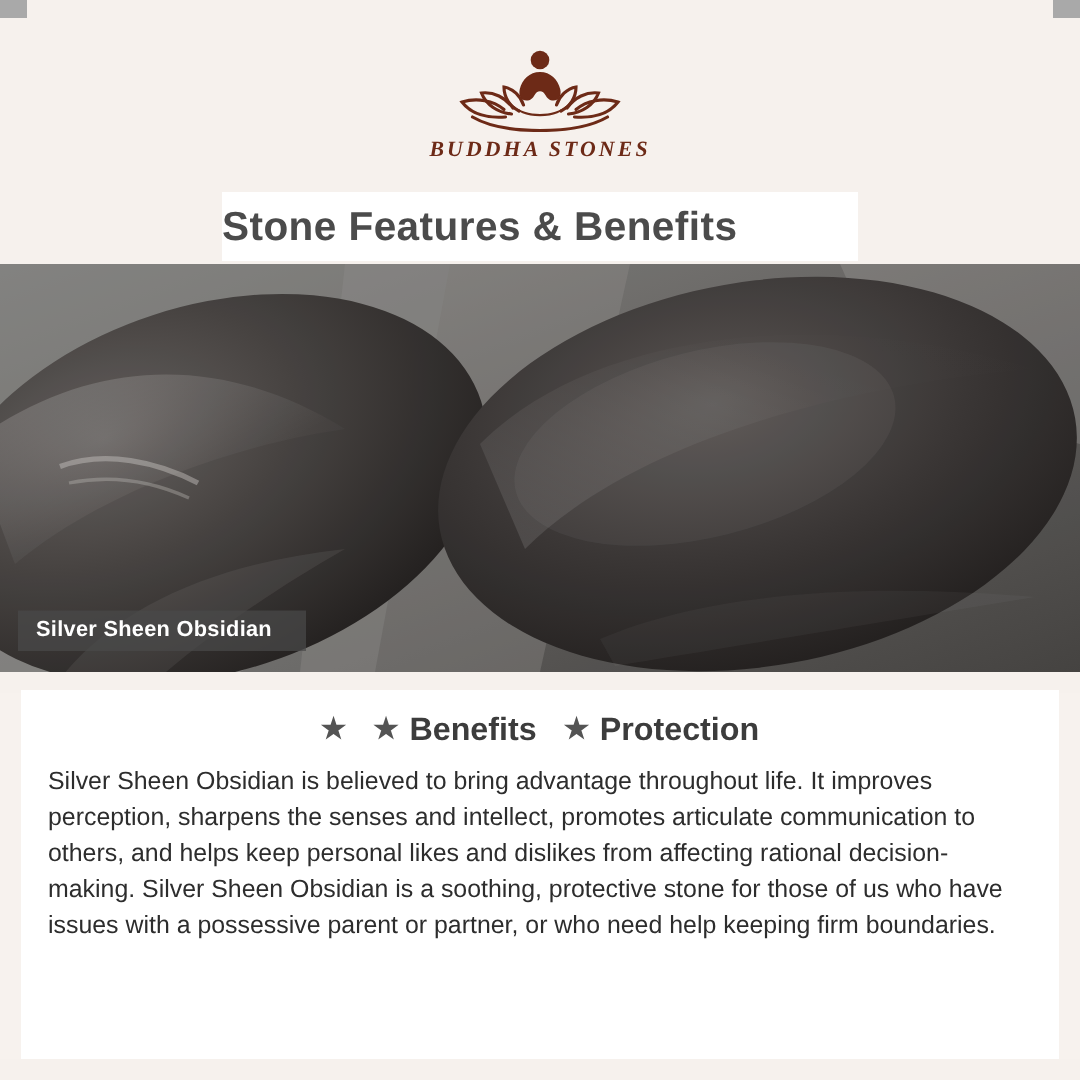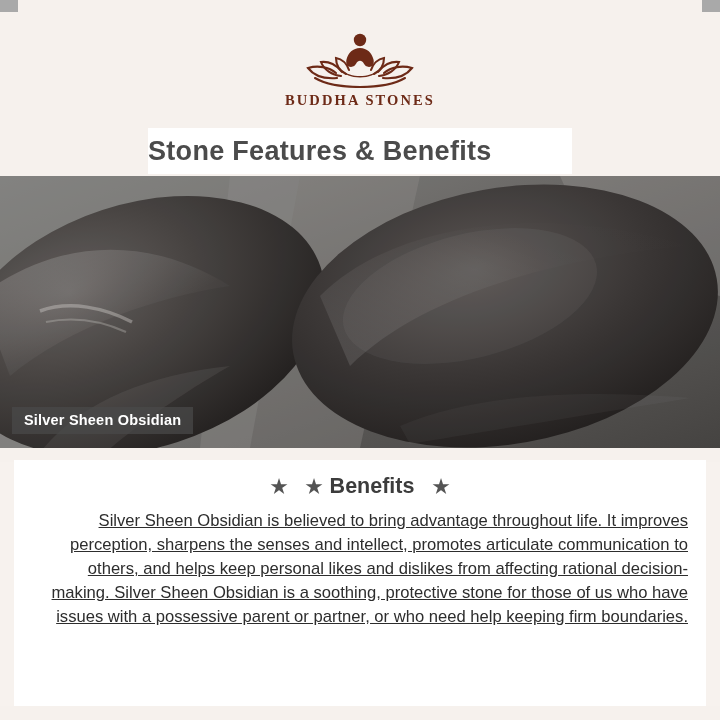--- a/index.html
+++ b/index.html
@@ -39,20 +39,21 @@
   }
 
   
   .logo-wrap {
     position: absolute;
     left: 0; right: 0;
     top: 26px;
     display: flex;
     flex-direction: column;
     align-items: center;
+    font-style: italic;
   }
   .logo-mark { width: 150px; height: 62px; display: block; }
   .logo-text {
     margin-top: 4px;
     font-size: 14.5px;
     letter-spacing: 2.1px;
     font-weight: bold;
     color: #6d2a17;
     font-family: "Liberation Serif", serif;
   }
@@ -85,21 +86,21 @@
     height: 272px;
     overflow: hidden;
     background: #5a5754;
   }
   .photo svg { display: block; }
 
   .caption {
     position: absolute;
     left: 12px;
     bottom: 14px;
-    padding: 5px 12px 6px 12px;
+    padding: 5px 23px 6px 12px;
     background: rgba(74,74,74,0.72);
     color: #ffffff;
     font-size: 14.5px;
     font-weight: bold;
     letter-spacing: .2px;
   }
 
   
   .strip {
     position: absolute;
@@ -137,22 +138,21 @@
   .star {
     color: #545454;
     font-size: 19px;
     line-height: 1;
   }
   .body-text {
     margin: 10px 18px 0 18px;
     font-size: 16.6px;
     line-height: 1.44;
     color: #2d2d2d;
-    text-align: right;
-    text-decoration: underline;
+    text-align: left;
   }
 
   
   .bottom-fill {
     position: absolute;
     left: 0;
     top: 706px;
     width: 720px;
     height: 14px;
     background: #f6f1ed;
@@ -262,19 +262,20 @@
     <div class="features">
       <div class="feature">
         <span class="star">★</span>
       </div>
       <div class="feature">
         <span class="star">★</span>
         <span>Benefits</span>
       </div>
       <div class="feature">
         <span class="star">★</span>
+        <span>Protection</span>
       </div>
     </div>
     <p class="body-text">Silver Sheen Obsidian is believed to bring advantage throughout life. It improves perception, sharpens the senses and intellect, promotes articulate communication to others, and helps keep personal likes and dislikes from affecting rational decision-making. Silver Sheen Obsidian is a soothing, protective stone for those of us who have issues with a possessive parent or partner, or who need help keeping firm boundaries.</p>
   </div>
 
   <div class="bottom-fill"></div>
 </div>
 
 </body></html>

